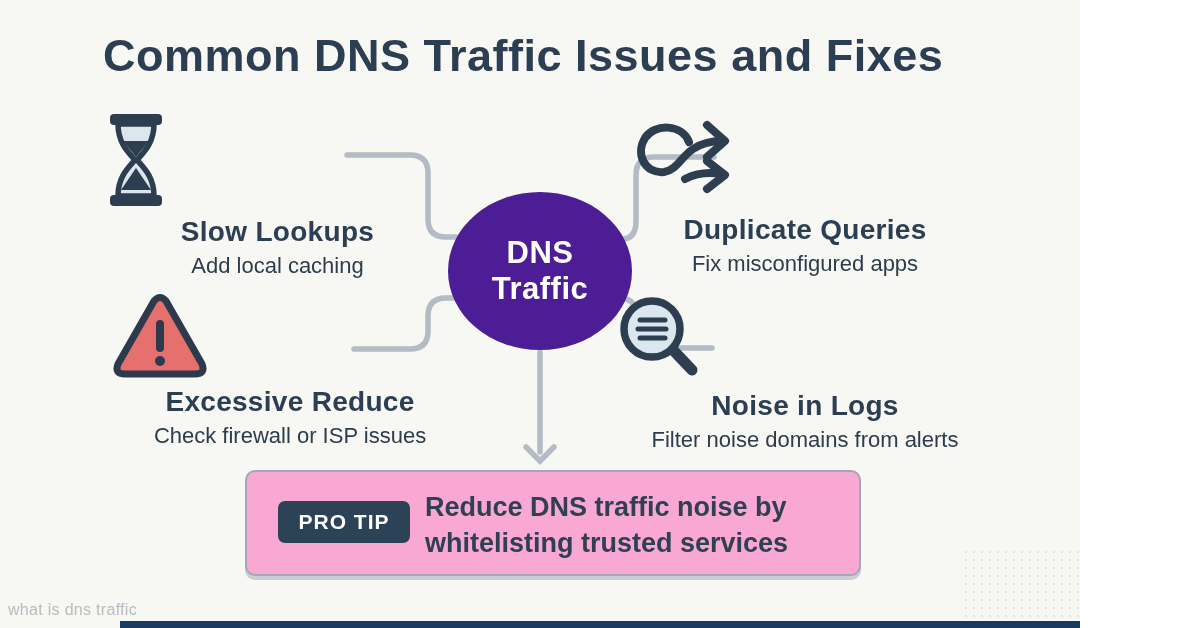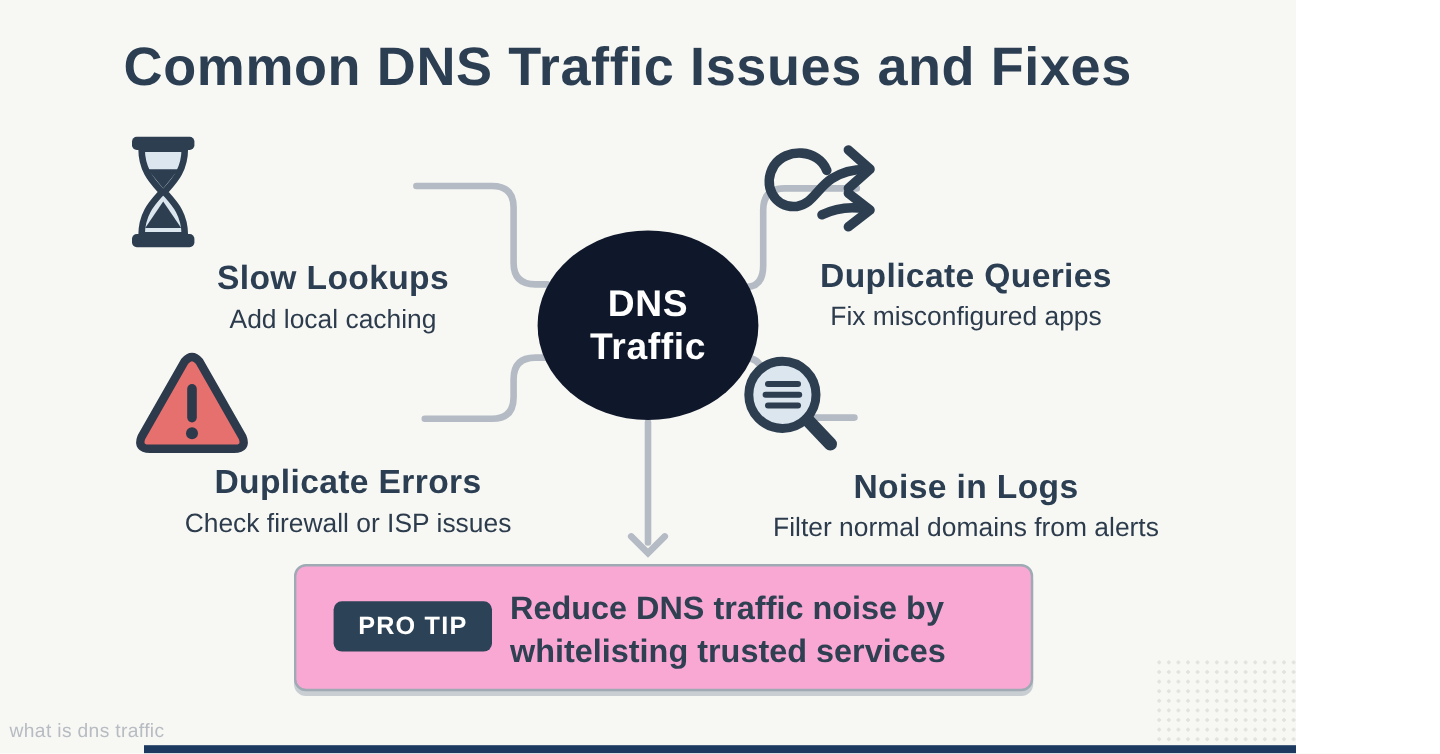--- a/index.html
+++ b/index.html
@@ -17,21 +17,21 @@
   }
   .page-title {
     position: absolute; left: 103px; top: 30px;
     font-size: 45px; font-weight: 800; letter-spacing: 0.5px;
     color: #2c3e52;
   }
   .connectors { position: absolute; left:0; top:0; z-index: 1; }
   .center-circle {
     position: absolute; left: 448px; top: 192px;
     width: 184px; height: 158px;
-    background: #0f172a; border-radius: 50%;
+    background: #4c1d95; border-radius: 50%;
     display: flex; align-items: center; justify-content: center;
     z-index: 2;
   }
   .center-circle .circle-text {
     color: #ffffff; font-size: 31px; font-weight: 700;
     line-height: 36px; text-align: center; letter-spacing: 0.5px;
   }
   .node {
     position: absolute; z-index: 3;
     display: flex; flex-direction: column; 
@@ -139,36 +139,36 @@
     <div class="node-title">Duplicate Queries</div>
     <div class="node-fix">Fix misconfigured apps</div>
   </div>
 
   <div class="node node-bl">
     <svg class="node-icon" width="100" height="88" viewBox="0 0 100 88">
       <path d="M44,9 Q50,2 56,9 L92,72 Q96,82 85,82 L15,82 Q4,82 8,72 Z" fill="#e5706e" stroke="#2c3a4c" stroke-width="7" stroke-linejoin="round"></path>
       <line x1="50" y1="32" x2="50" y2="56" stroke="#2c3a4c" stroke-width="8" stroke-linecap="round"></line>
       <circle cx="50" cy="69" r="5" fill="#2c3a4c"></circle>
     </svg>
-    <div class="node-title">Duplicate Errors</div>
+    <div class="node-title">Excessive Reduce</div>
     <div class="node-fix">Check firewall or ISP issues</div>
   </div>
 
   <div class="node node-br">
     <svg class="node-icon" width="96" height="92" viewBox="0 0 96 92">
       <circle cx="42" cy="37" r="28" fill="#dbe6ef" stroke="#2c3e50" stroke-width="7.5"></circle>
       <g stroke="#2c3e50" stroke-width="5" stroke-linecap="round">
         <line x1="30" y1="28" x2="55" y2="28"></line>
         <line x1="28" y1="37" x2="56" y2="37"></line>
         <line x1="30" y1="46" x2="55" y2="46"></line>
       </g>
       <line x1="63" y1="58" x2="82" y2="78" stroke="#2c3e50" stroke-width="11" stroke-linecap="round"></line>
     </svg>
     <div class="node-title">Noise in Logs</div>
-    <div class="node-fix">Filter normal domains from alerts</div>
+    <div class="node-fix">Filter noise domains from alerts</div>
   </div>
 
   <div class="protip-box">
     <div class="protip-badge">PRO TIP</div>
     <div class="protip-text">
       <span>Reduce DNS traffic noise by</span><br>
       <span>whitelisting trusted services</span>
     </div>
   </div>
 

